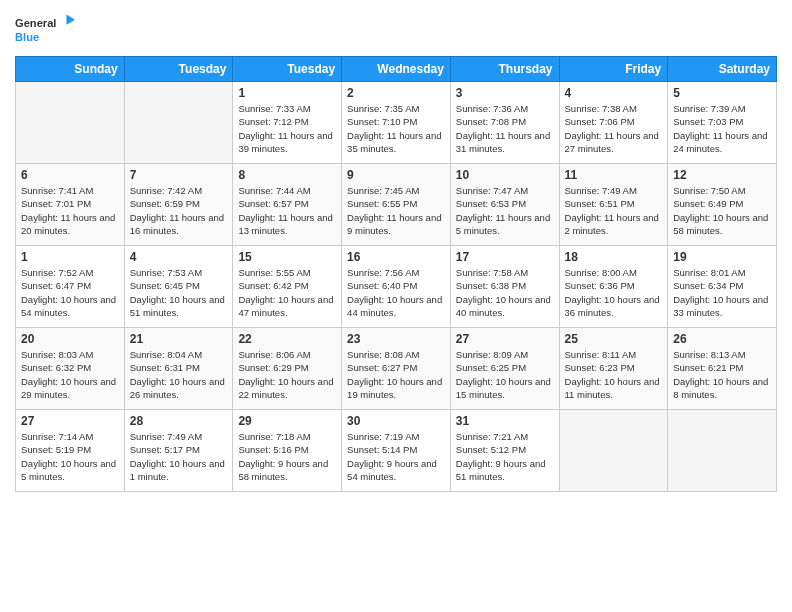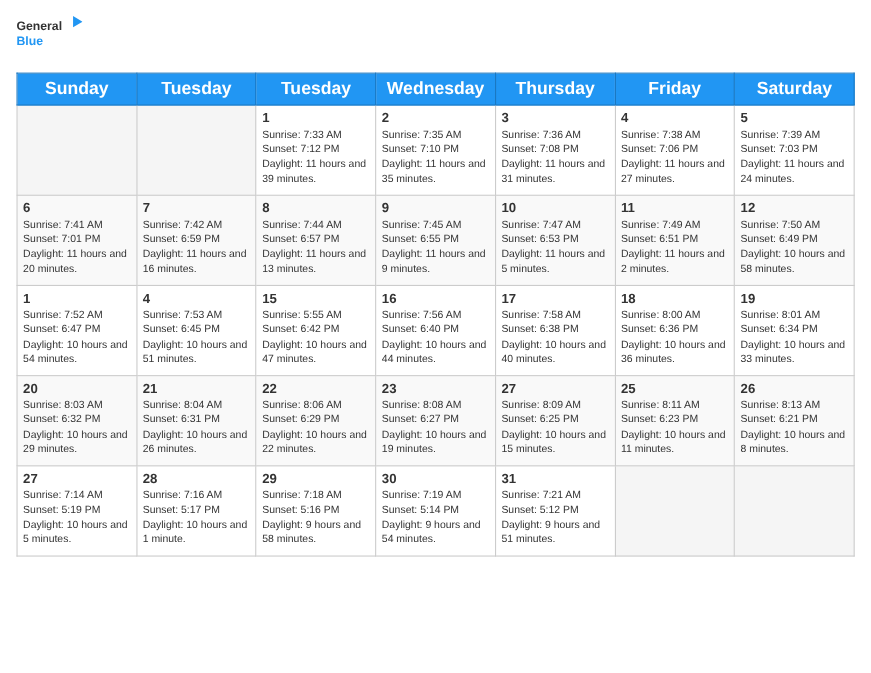--- a/index.html
+++ b/index.html
@@ -13,21 +13,21 @@
     .page {
       width: 792px;
       height: 612px;
       background: #fff;
       padding: 10px 15px;
     }
     .header {
       display: flex;
       justify-content: space-between;
       align-items: center;
-      margin-bottom: 16px;
+      margin-bottom: 6px;
     }
     .logo {
       display: flex;
       align-items: center;
       gap: 4px;
     }
     .title-block {
       text-align: right;
     }
     .month-title {
@@ -40,25 +40,25 @@
       font-size: 16px;
       color: #444;
     }
     .calendar {
       width: 100%;
       border-collapse: collapse;
     }
     .calendar th {
       background: #2196F3;
       color: #fff;
-      font-size: 16px;
+      font-size: 12px;
       font-weight: bold;
       padding: 5px 6px;
       border: 1px solid #1a78c2;
-      text-align: center;
+      text-align: right;
     }
     .calendar td {
       border: 1px solid #ccc;
       vertical-align: top;
       padding: 4px 5px;
       width: calc(100% / 7);
       height: 82px;
       font-size: 10px;
       color: #333;
       background: #fff;
@@ -280,21 +280,21 @@
         </tr>
         <tr>
           <td>
             <span class="day-number">27</span>
             <div class="day-info">Sunrise: 7:14 AM
 Sunset: 5:19 PM
 Daylight: 10 hours and 5 minutes.</div>
           </td>
           <td>
             <span class="day-number">28</span>
-            <div class="day-info">Sunrise: 7:16 AM
+            <div class="day-info">Sunrise: 7:49 AM
 Sunset: 5:17 PM
 Daylight: 10 hours and 1 minute.</div>
           </td>
           <td>
             <span class="day-number">29</span>
             <div class="day-info">Sunrise: 7:18 AM
 Sunset: 5:16 PM
 Daylight: 9 hours and 58 minutes.</div>
           </td>
           <td>

